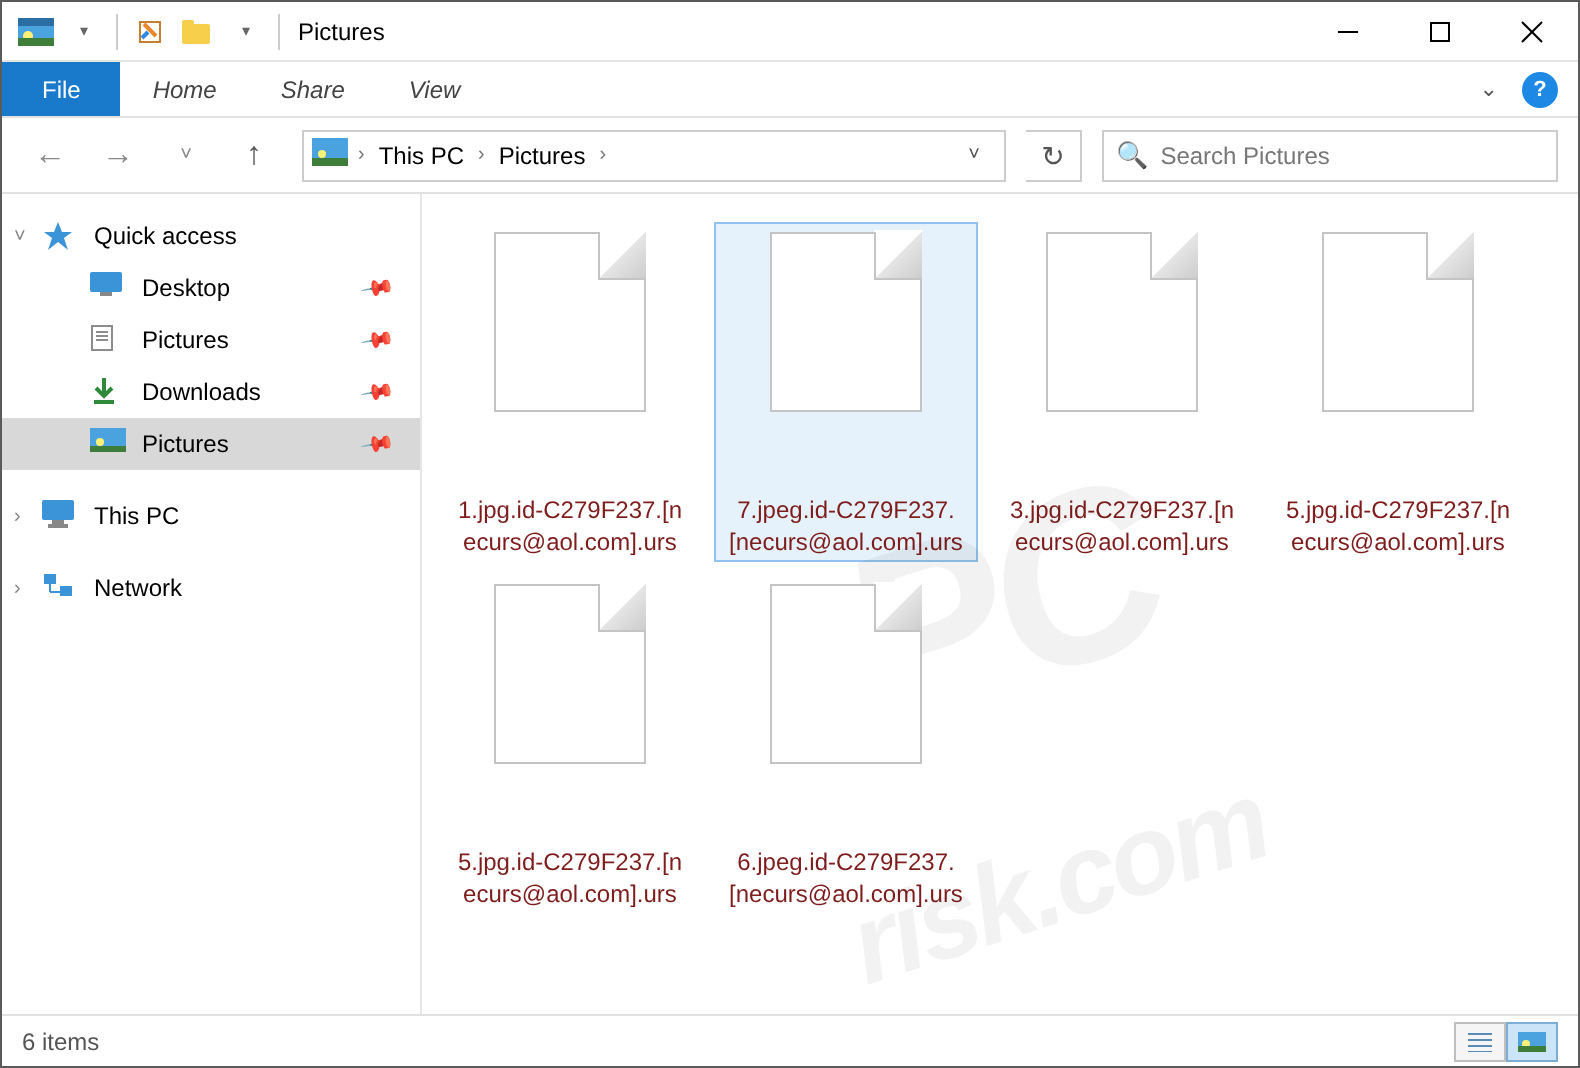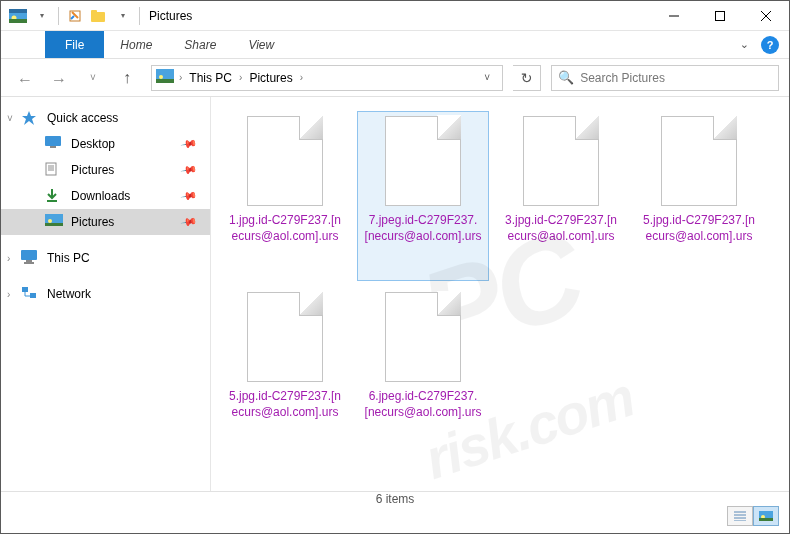--- a/index.html
+++ b/index.html
@@ -9,21 +9,21 @@
 
 .titlebar { height: 30px; background: #fff; display: flex; align-items: center; border-bottom: 1px solid #e5e5e5; }
 .titlebar-left { display: flex; align-items: center; padding-left: 6px; gap: 2px; }
 .title-icon { width: 22px; height: 22px; display: flex; align-items: center; justify-content: center; }
 .qat-sep { width: 1px; height: 18px; background: #ccc; margin: 0 3px; }
 .title-text { font-size: 12px; color: #000; padding-left: 4px; }
 .titlebar-right { margin-left: auto; display: flex; }
 .winbtn { width: 46px; height: 30px; display: flex; align-items: center; justify-content: center; font-size: 14px; color: #000; }
 
 
-.ribbon { height: 28px; background: #fff; display: flex; align-items: stretch; border-bottom: 1px solid #e1e1e1; padding-left: 44px; }
+.ribbon { height: 28px; background: #fff; display: flex; align-items: stretch; border-bottom: 1px solid #e1e1e1; }
 .file-tab { background: #1979ca; color: #fff; font-size: 12px; padding: 0 20px; display: flex; align-items: center; }
 .r-tab { font-size: 12px; color: #444; padding: 0 16px; display: flex; align-items: center; font-style: italic; }
 .ribbon-right { margin-left: auto; display: flex; align-items: center; padding-right: 10px; gap: 12px; }
 .help-icon { width: 18px; height: 18px; border-radius: 50%; background: #1e88e5; color: #fff; font-size: 11px; display: flex; align-items: center; justify-content: center; font-weight: bold; }
 
 
 .navbar { height: 38px; display: flex; align-items: center; padding: 0 10px; gap: 6px; border-bottom: 1px solid #e1e1e1; }
 .nav-arrow { width: 28px; height: 28px; display: flex; align-items: center; justify-content: center; color: #888; font-size: 16px; }
 .nav-arrow.enabled { color: #555; }
 .breadcrumb { flex: 1; height: 26px; border: 1px solid #ccc; display: flex; align-items: center; padding: 0 4px; font-size: 12px; background: #fff; margin: 0 4px; }
@@ -46,24 +46,24 @@
 .sg { height: 10px; }
 
 
 .content { flex: 1; padding: 14px 8px; display: flex; flex-wrap: wrap; align-content: flex-start; gap: 6px 6px; overflow: auto; position: relative; }
 .file { width: 132px; height: 170px; display: flex; flex-direction: column; align-items: center; padding-top: 4px; border: 1px solid transparent; }
 .file.sel { border: 1px solid #8fc3ee; background: #e6f2fb; }
 .file-thumb { width: 76px; height: 90px; position: relative; margin-bottom: 6px; }
 .file-thumb .sheet { position: absolute; inset: 0; background: #fff; border: 1px solid #c4c4c4; }
 .file-thumb .fold { position: absolute; top: 0; right: 0; width: 24px; height: 24px; background: linear-gradient(135deg, transparent 49%, #e5e5e5 50%, #ccc 100%); border-left: 1px solid #c4c4c4; border-bottom: 1px solid #c4c4c4; }
 .file-thumb .foldcut { position: absolute; top: -1px; right: -1px; width: 25px; height: 25px; background: linear-gradient(135deg, #fff 49%, transparent 50%); }
-.file-name { font-size: 12px; color: #a21caf; text-align: center; line-height: 1.35; padding: 0 6px; word-break: break-all; }
-
-
-.statusbar { height: 42px; border-top: 1px solid #e1e1e1; display: flex; align-items: center; padding: 0 10px; font-size: 12px; color: #555; flex-direction: column; }
+.file-name { font-size: 12px; color: #7f1d1d; text-align: center; line-height: 1.35; padding: 0 6px; word-break: break-all; margin-top: 35px; }
+
+
+.statusbar { height: 26px; border-top: 1px solid #e1e1e1; display: flex; align-items: center; padding: 0 10px; font-size: 12px; color: #555; }
 .view-switch { margin-left: auto; display: flex; gap: 0; }
 .vs-btn { width: 26px; height: 20px; border: 1px solid #bfbfbf; display: flex; align-items: center; justify-content: center; background: #f5f5f5; font-size: 11px; }
 .vs-btn.active { background: #cce4f7; border-color: #7aaed6; }
 
 
 .ico-folder { fill: #f8cf4a; }
 .ico-monitor { fill: #3b93d8; }
 .ico-blue { fill: #3b93d8; }
 
 

